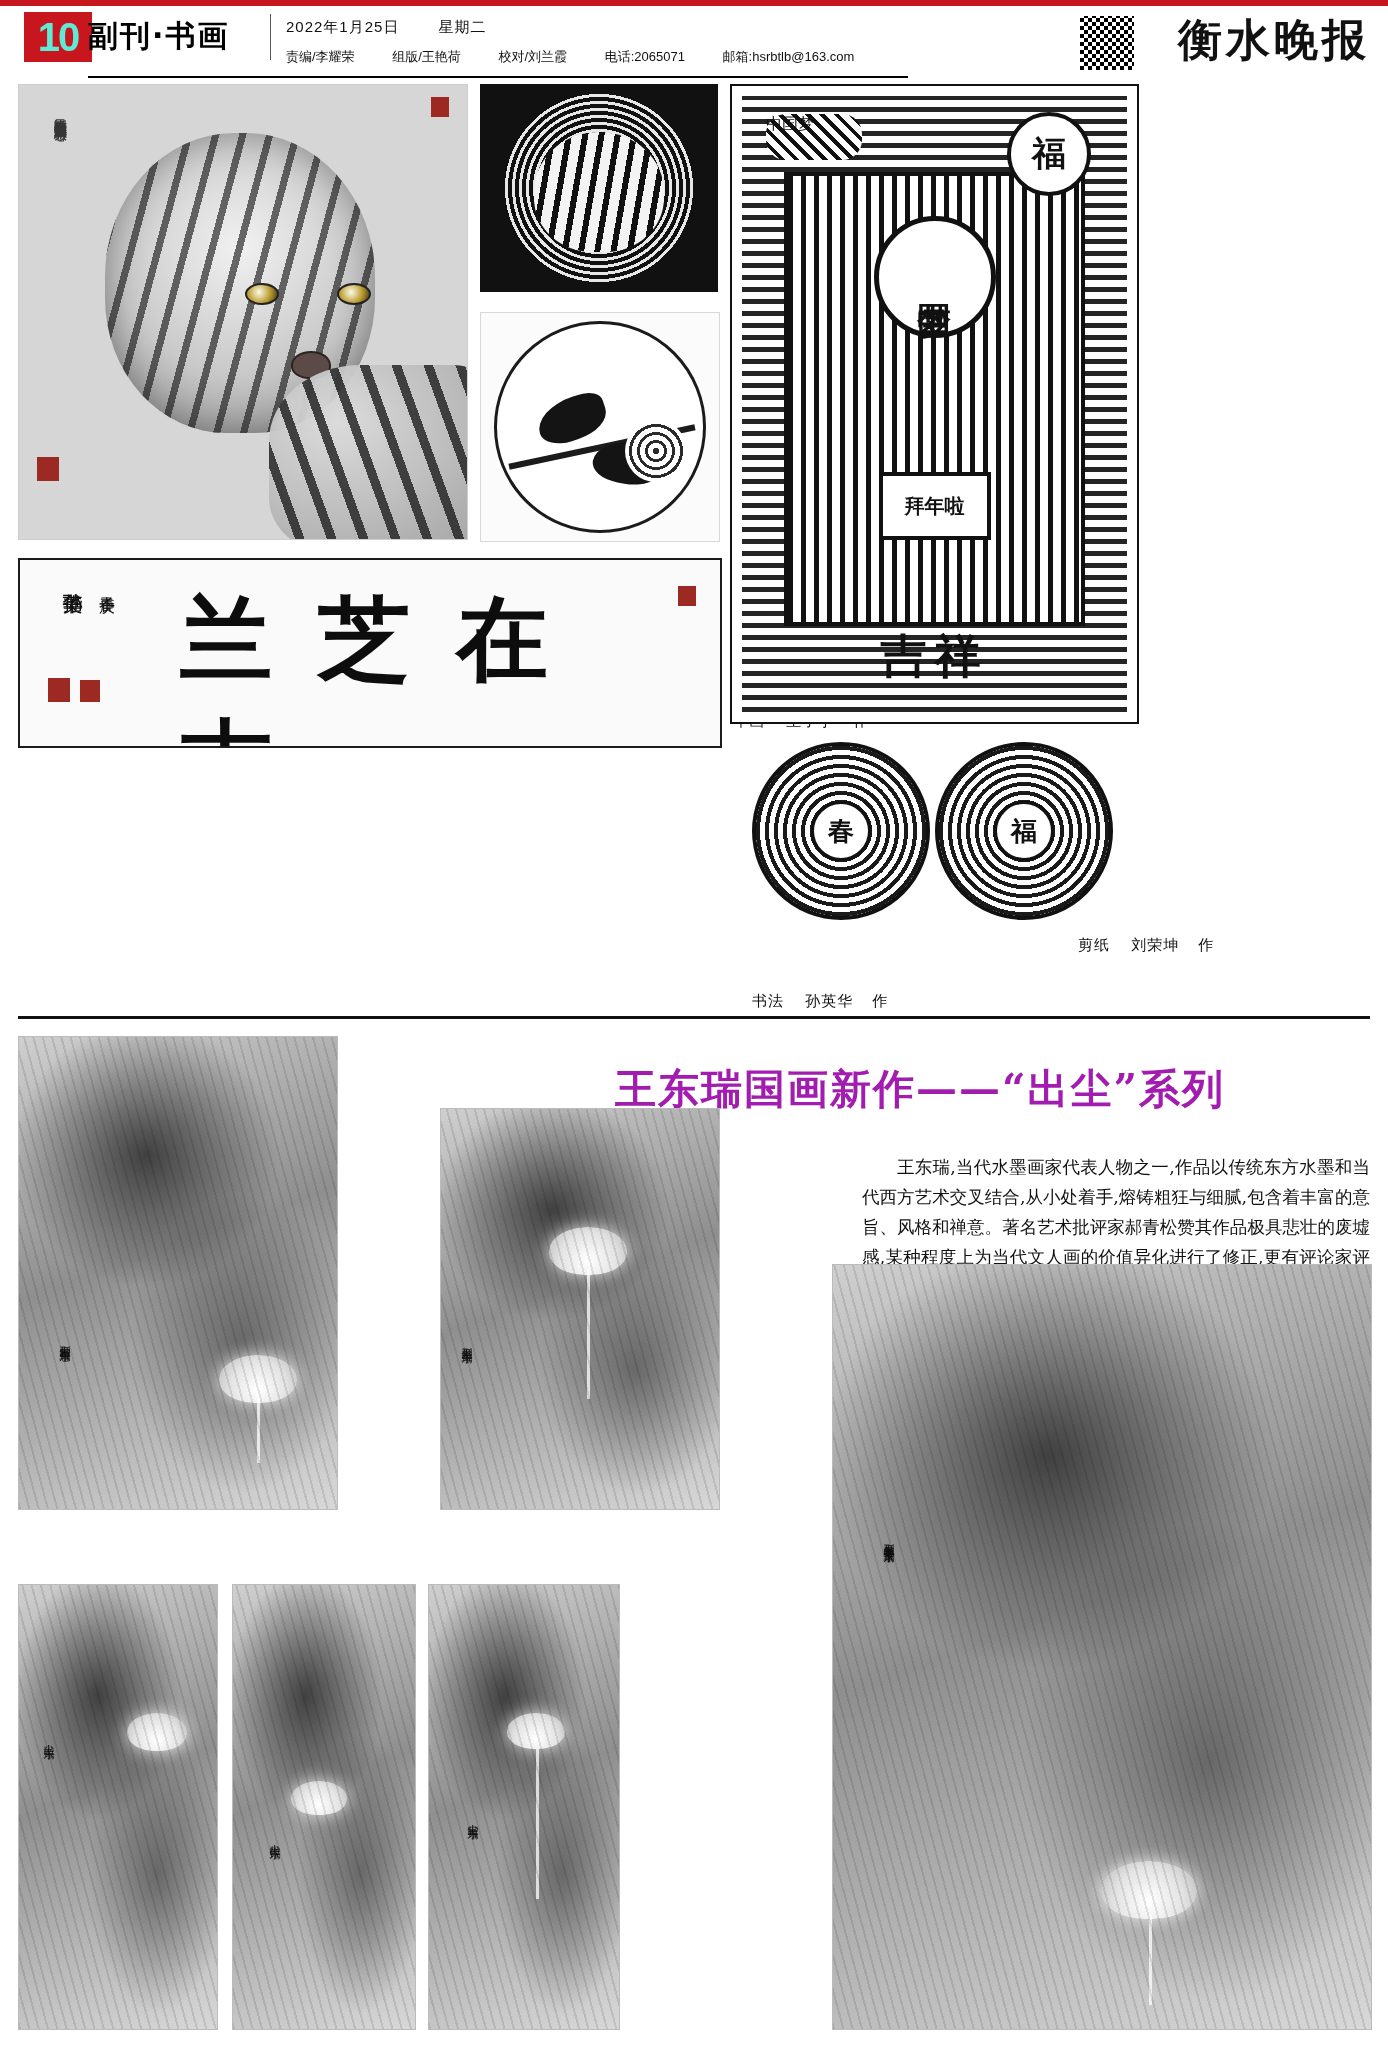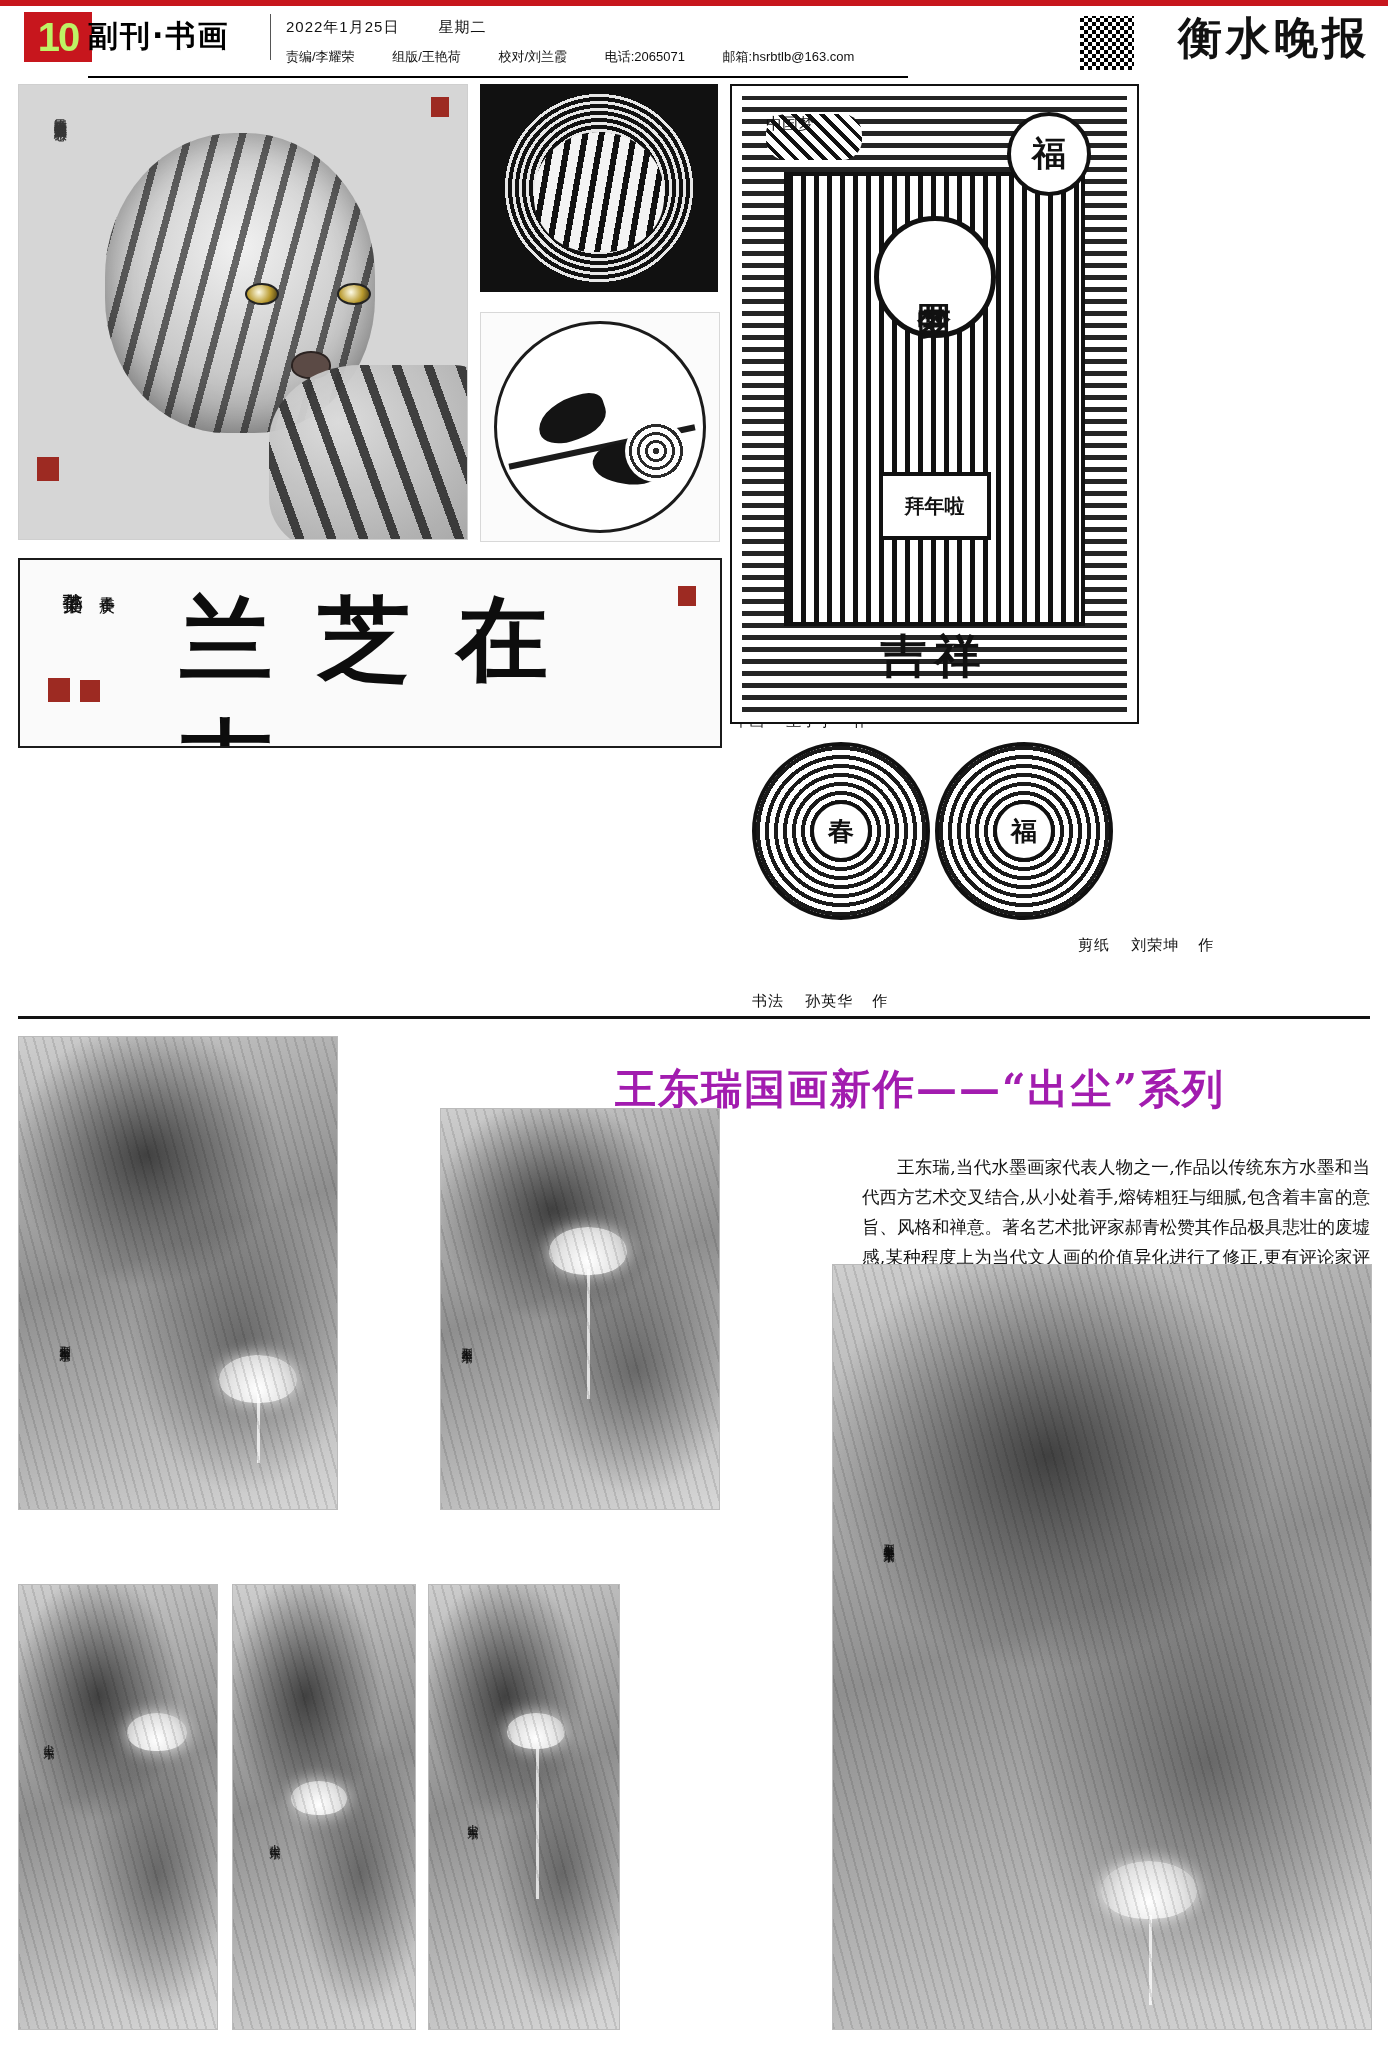--- a/index.html
+++ b/index.html
@@ -14,21 +14,21 @@
   .page{position:relative;width:1388px;height:2063px;}
 
   
   .masthead{
     position:absolute;left:0;top:0;width:1388px;height:78px;
     border-top:6px solid #c7161d;
     box-sizing:border-box;
   }
   .pagenum{
     position:absolute;left:24px;top:6px;width:68px;height:50px;
-    background:#c7161d;color:#bef264;
+    background:#c7161d;color:#5eead4;
     font-size:40px;font-weight:bold;line-height:50px;text-align:center;
     letter-spacing:-2px;
   }
   .section-title{
     position:absolute;left:88px;top:10px;
     font-family:"DejaVu Sans",sans-serif;
     font-size:30px;font-weight:bold;letter-spacing:2px;color:#000;
   }
   .masthead-divider{
     position:absolute;left:270px;top:8px;width:1px;height:46px;background:#555;
@@ -50,21 +50,21 @@
   .qr{
     position:absolute;right:252px;top:8px;width:54px;height:54px;
     background:
       repeating-linear-gradient(0deg,#000 0 4px,#fff 4px 8px),
       repeating-linear-gradient(90deg,#000 0 4px,#fff 4px 8px);
     background-blend-mode:difference;
     border:2px solid #fff;
   }
   .brand{
     position:absolute;right:18px;top:4px;
-    font-family:Liberation Mono, monospace;
+    font-family:Liberation Serif, serif;
     font-size:44px;font-weight:bold;letter-spacing:4px;color:#111;
     line-height:62px;
   }
 
   
   .art{
     position:absolute;
     background:#efefef;
     overflow:hidden;
   }

